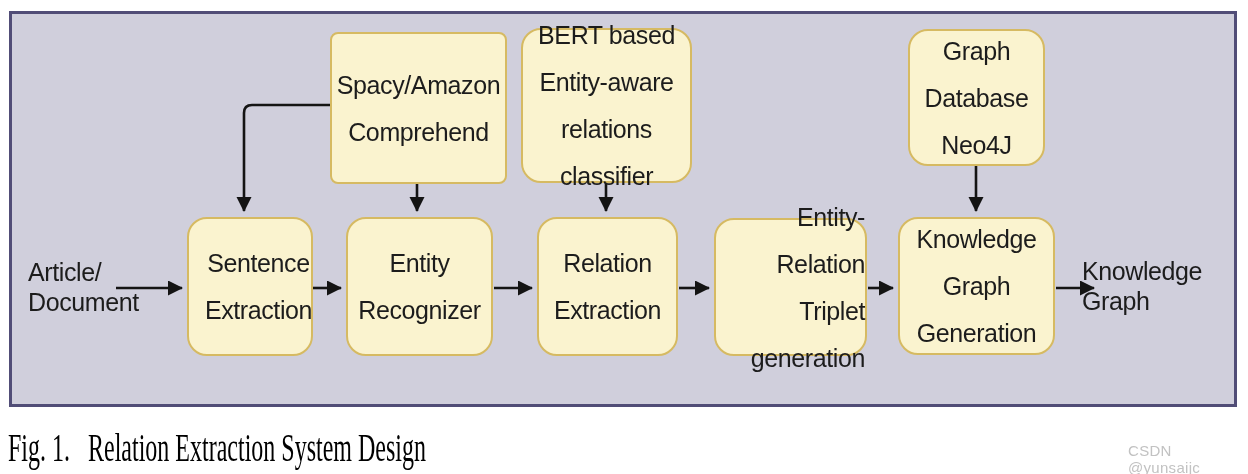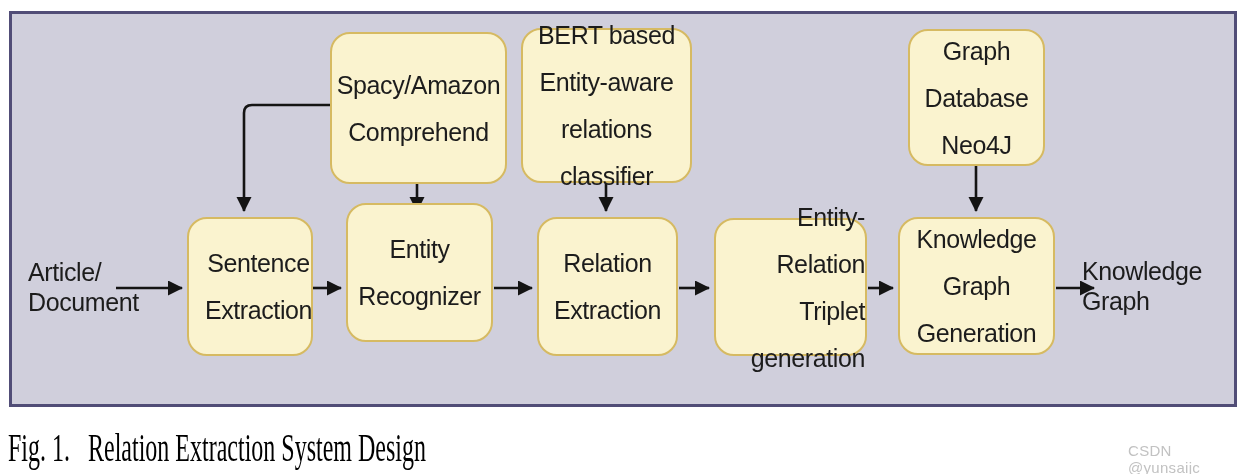--- a/index.html
+++ b/index.html
@@ -44,26 +44,26 @@
   }
   .flowlabel {
     position: absolute;
     text-align: left;
     color: #1c1c1c;
     font-size: 25px;
     line-height: 30px;
     letter-spacing: -0.4px;
   }
   
-  .node.spacy      { left: 330px; top: 32px;  width: 177px; height: 152px; }
+  .node.spacy      { left: 330px; top: 32px;  width: 177px; height: 152px; border-radius: 8px; }
   .node.bert       { left: 521px; top: 28px;  width: 171px; height: 155px; }
   .node.neo4j      { left: 908px; top: 29px;  width: 137px; height: 137px; }
   
   .node.tokenizer  { left: 187px; top: 217px; width: 126px; height: 139px; padding-left: 17px; }
-  .node.recognizer { left: 346px; top: 203px; width: 147px; height: 139px; }
+  .node.recognizer { left: 346px; top: 217px; width: 147px; height: 139px; }
   .node.extraction { left: 537px; top: 217px; width: 141px; height: 139px; }
   .node.triplet    { left: 714px; top: 218px; width: 153px; height: 138px; align-items: flex-end; }
   .node.kggen      { left: 898px; top: 217px; width: 157px; height: 138px; }
 
   .flowlabel.input  { left: 28px;  top: 257px; width: 145px; }
   .flowlabel.output { left: 1082px; top: 256px; width: 140px; }
 
   .caption {
     position: absolute;
     left: 8px; top: 426px;

